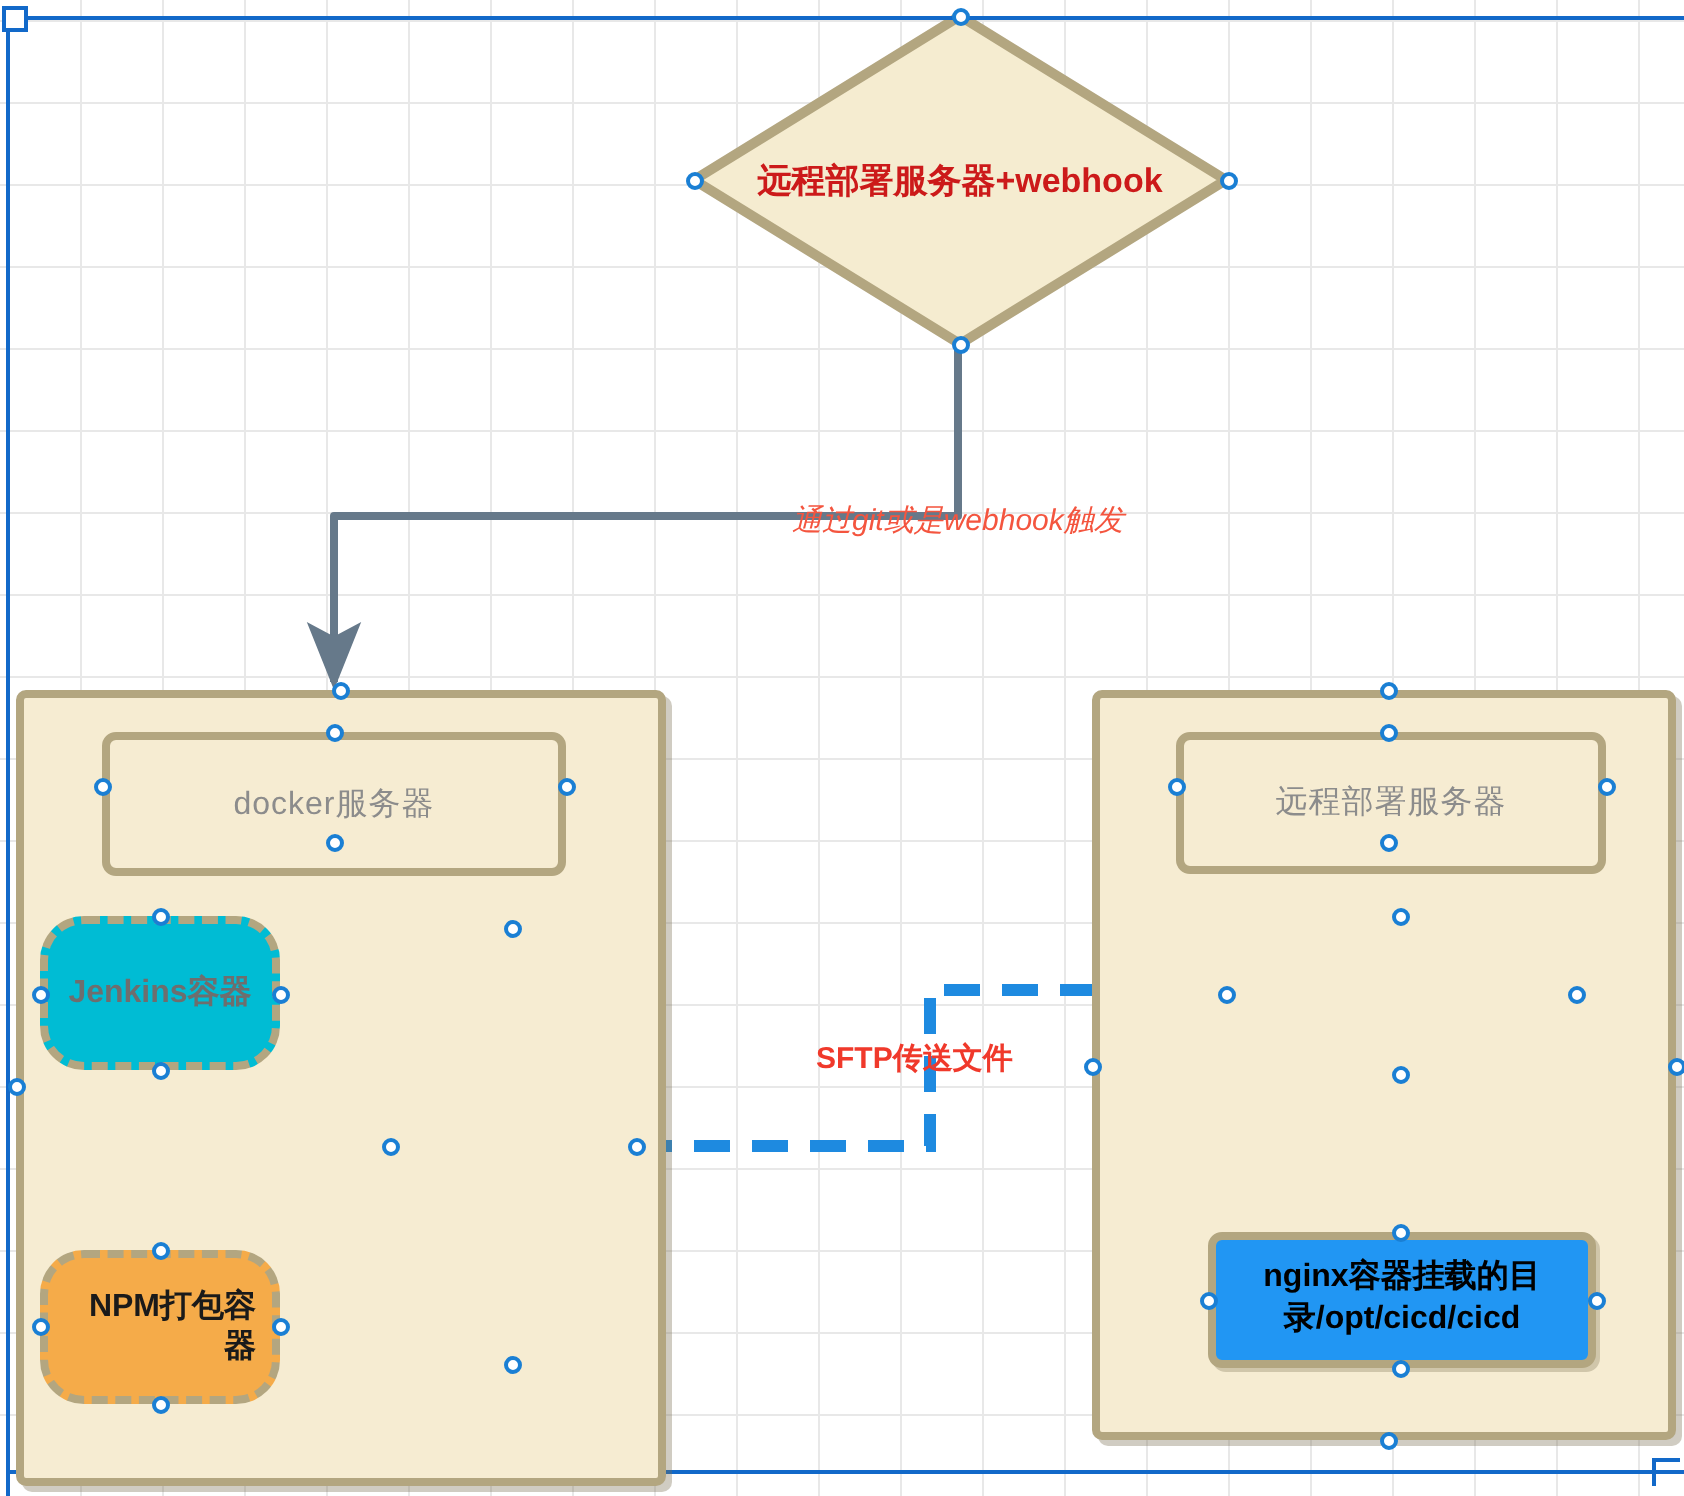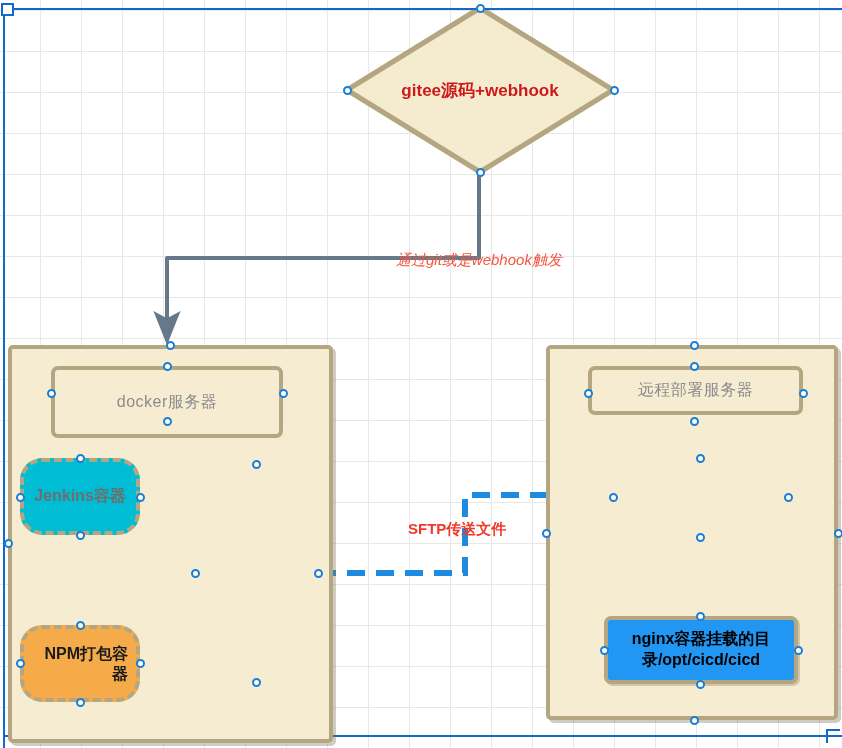--- a/index.html
+++ b/index.html
@@ -235,41 +235,41 @@
     </g>
   </svg>
 
   <div class="page-edge" id="page-edge-left"></div>
   <div class="page-edge" id="page-edge-top"></div>
   <div class="page-edge" id="page-edge-bot"></div>
   <div id="page-corner-tl"></div>
   <div id="page-corner-br"></div>
 
   <div id="gitee-node">
-    <div id="gitee-label">gitee源码+webhook</div>
+    <div id="gitee-label">远程部署服务器+webhook</div>
   </div>
 
   <div class="node container-box" style="left:8px; top:345px; width:325px; height:398px;"></div>
 
   <div class="node header-plate" style="left:51px; top:366px; width:232px; height:72px;">
     <span>docker服务器</span>
   </div>
 
   <div class="node jenkins-node" style="left:20px; top:458px; width:120px; height:77px;">
     <span>Jenkins容器</span>
   </div>
 
   <div class="node npm-node" style="left:20px; top:625px; width:120px; height:77px;text-align:right;">
     <span>NPM打包容器</span>
   </div>
 
 
   <div class="node container-box" style="left:546px; top:345px; width:292px; height:375px;"></div>
 
-  <div class="node header-plate" style="left:588px; top:366px; width:215px; height:49px;">
+  <div class="node header-plate" style="left:588px; top:366px; width:215px; height:71px;">
     <span>远程部署服务器</span>
   </div>
 
 
   <div class="node nginx-node" style="left:604px; top:616px; width:194px; height:68px;">
     <span>nginx容器挂载的目录/opt/cicd/cicd</span>
   </div>
 
   <div class="edge-label" id="label-webhook">通过git或是webhook触发</div>
   <div class="edge-label" id="label-sftp">SFTP传送文件</div>

